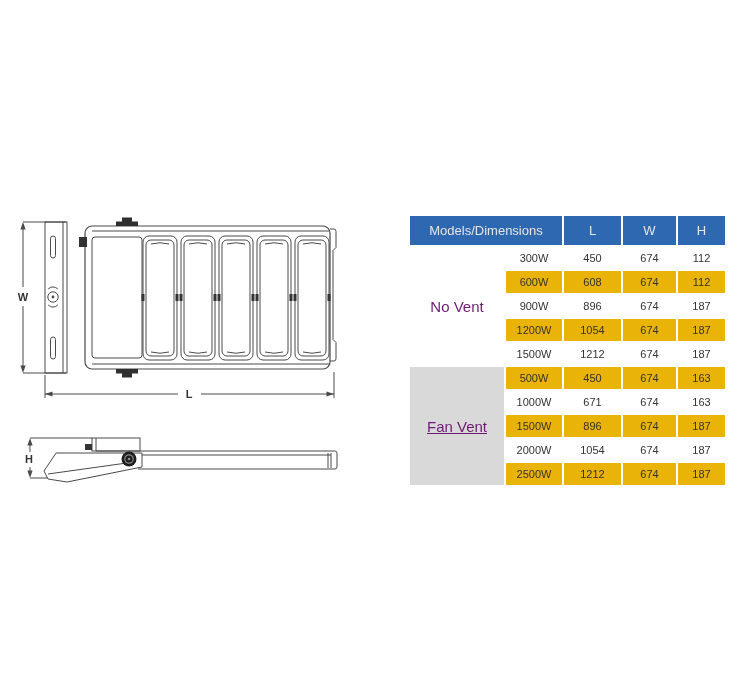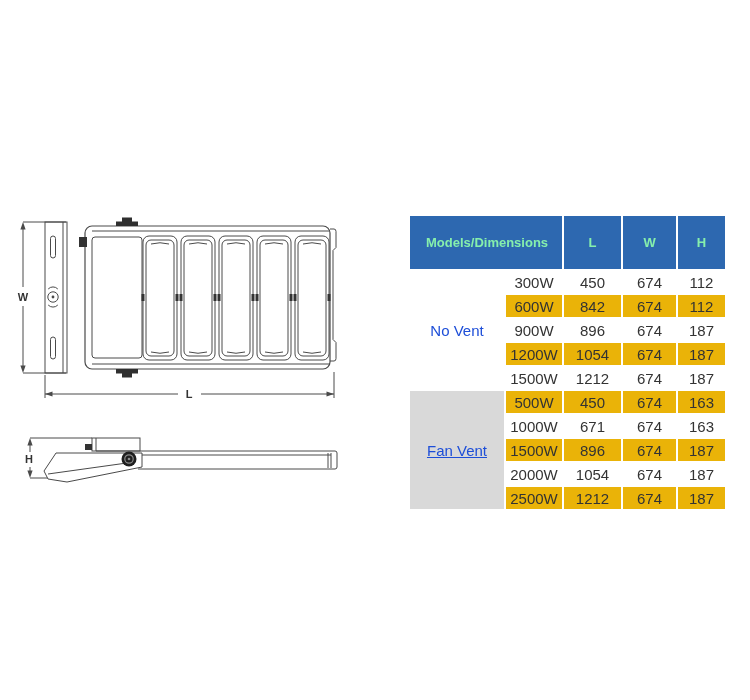--- a/index.html
+++ b/index.html
@@ -6,33 +6,33 @@
   .page{
     position:relative;width:750px;height:700px;background:#ffffff;overflow:hidden;
     font-family:"Liberation Sans",sans-serif;
   }
   .diagram-svg{position:absolute;left:0;top:0;width:750px;height:700px;}
   .spec-table{
     position:absolute;left:410px;top:216px;width:315px;
     border-collapse:collapse;table-layout:fixed;
   }
   .spec-table th{
-    background:#2d68b0;color:#86efac;font-size:13px;font-weight:bold;
-    height:21px;padding:16px;text-align:center;
+    background:#2d68b0;color:#e5e5e5;font-size:13px;font-weight:normal;
+    height:21px;padding:4px;text-align:center;
     border-right:2px solid #ffffff;border-bottom:2px solid #ffffff;
   }
   .spec-table th:last-child{border-right:none;}
   .spec-table td{
-    font-size:15px;color:#333333;text-align:center;height:22px;padding:0;
+    font-size:11px;color:#333333;text-align:center;height:22px;padding:0;
     background:#ffffff;
     border-right:2px solid #ffffff;border-bottom:2px solid #ffffff;
   }
   .spec-table td:last-child{border-right:none;}
   .spec-table tr.alt td{background:#eab308;}
-  .spec-table td.group-cell{background:#ffffff;font-size:15px;color:#1d4ed8;}
+  .spec-table td.group-cell{background:#ffffff;font-size:15px;color:#701a75;}
   .spec-table td.group-cell.alt{background:#d9d9d9;text-decoration:underline;}
   .dimlabel{font-size:11px;fill:#333333;font-weight:bold;}
 </style>
 </head>
 <body>
 
 <div class="page">
 
   <svg class="diagram-svg" viewBox="0 0 750 700">
 
@@ -170,21 +170,21 @@
     <tbody>
         <tr>
           <td rowspan="5" class="group-cell">No Vent</td>
           <td>300W</td>
           <td>450</td>
           <td>674</td>
           <td>112</td>
         </tr>
         <tr class="alt">
           <td>600W</td>
-          <td>842</td>
+          <td>608</td>
           <td>674</td>
           <td>112</td>
         </tr>
         <tr>
           <td>900W</td>
           <td>896</td>
           <td>674</td>
           <td>187</td>
         </tr>
         <tr class="alt">

